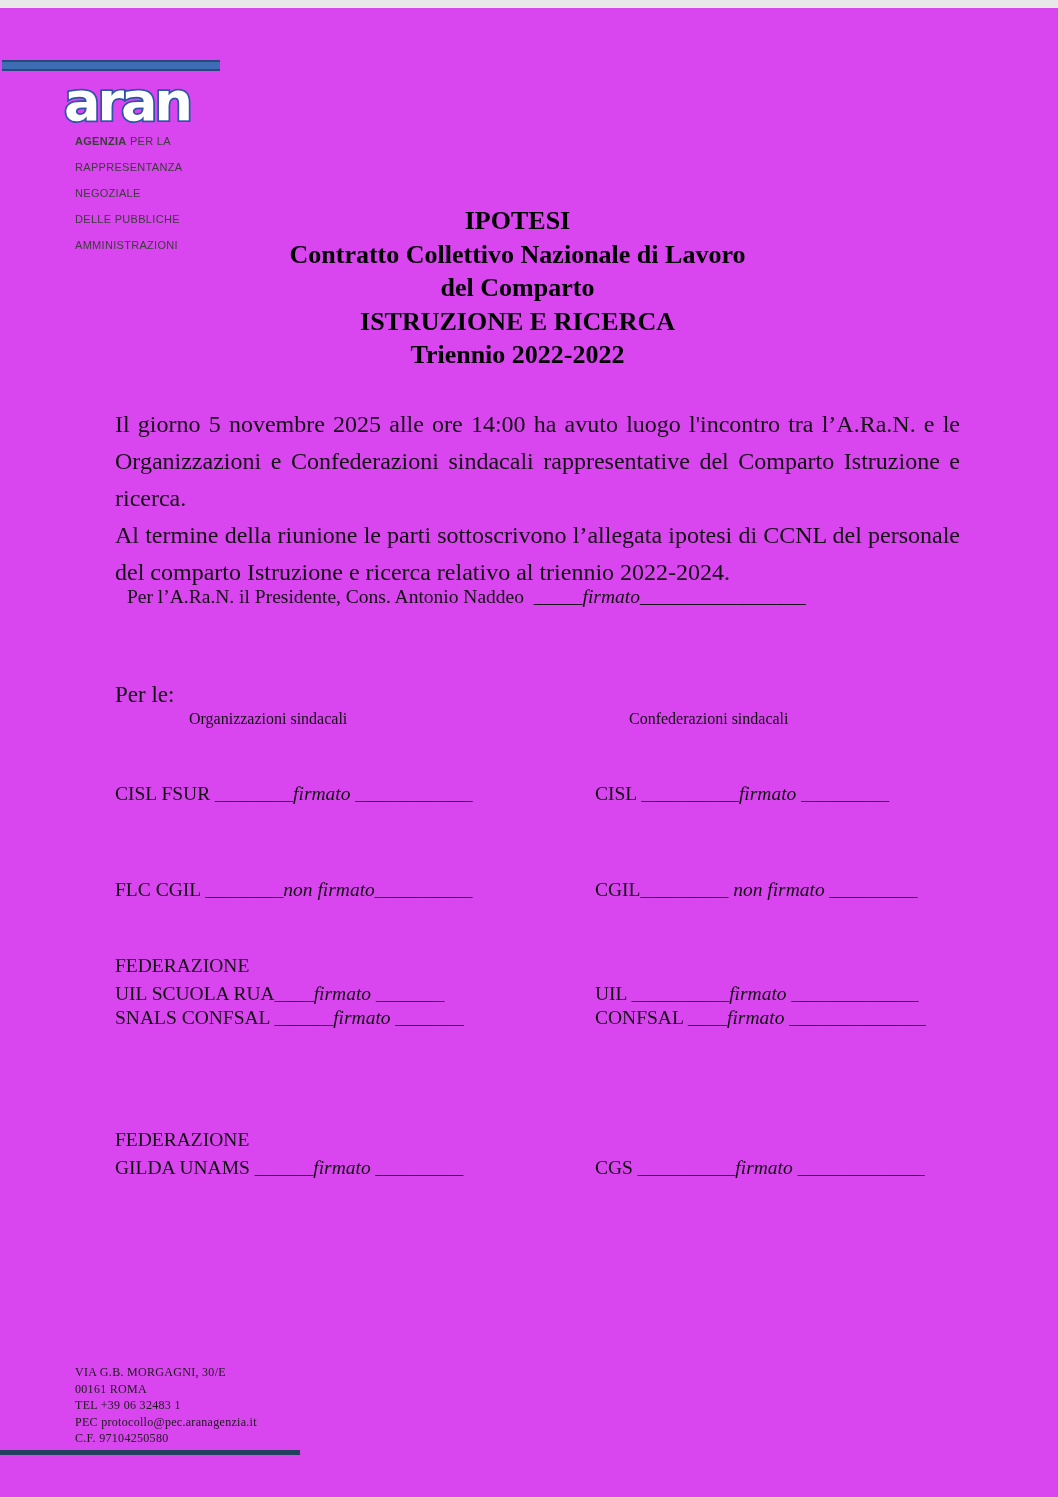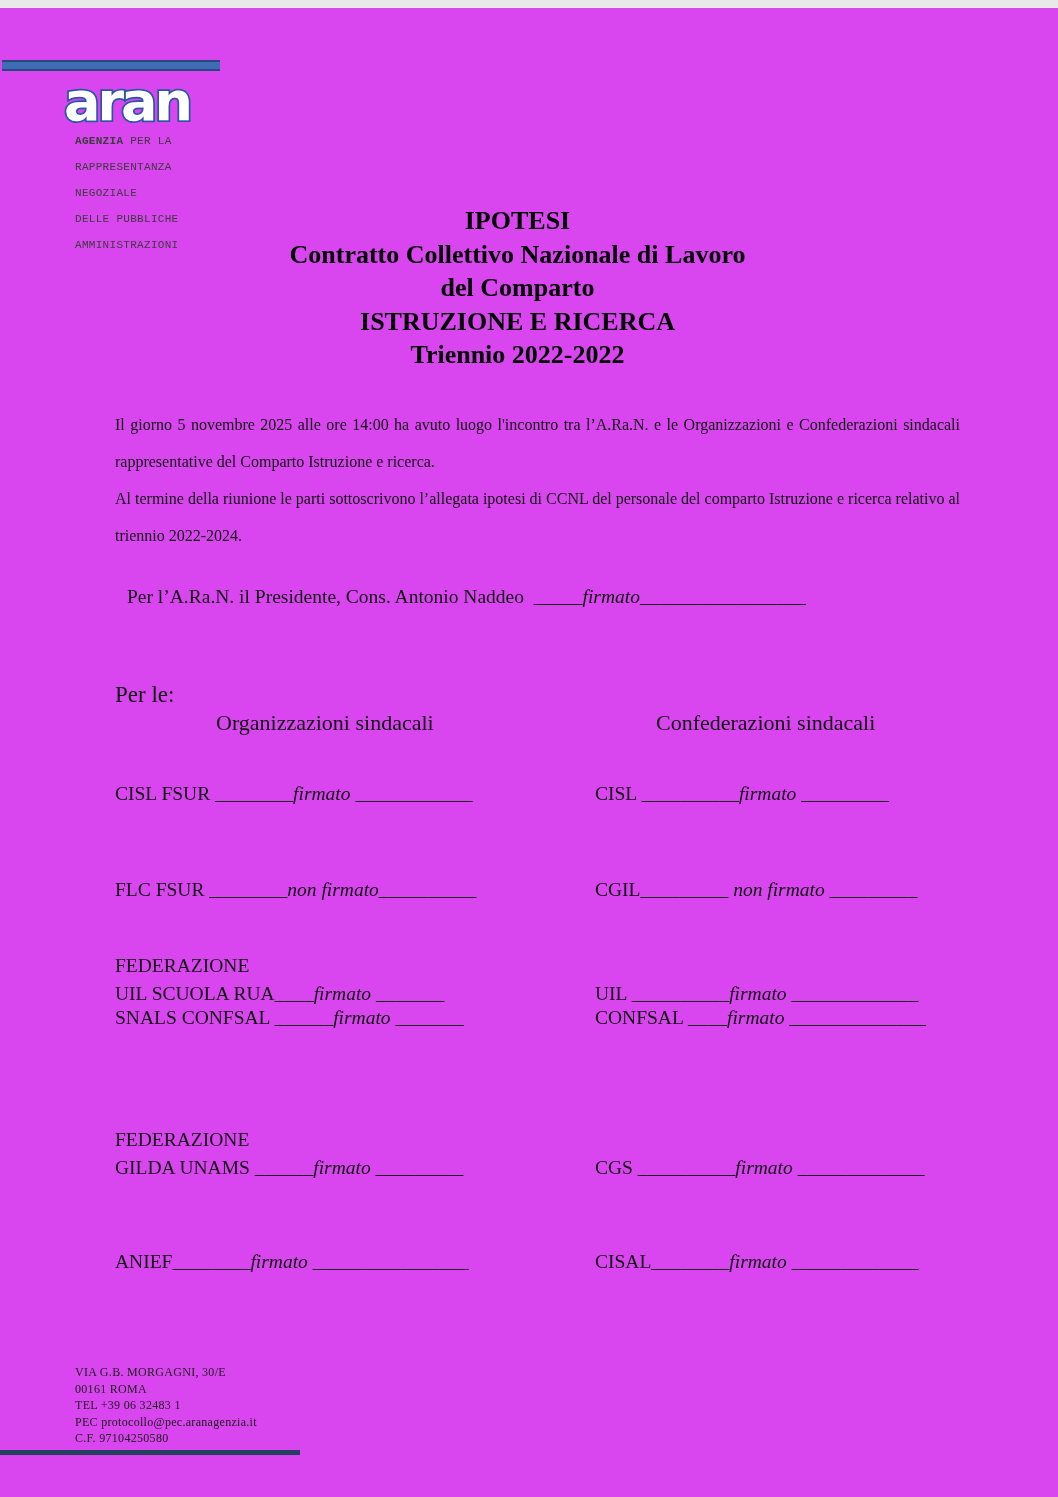--- a/index.html
+++ b/index.html
@@ -17,46 +17,46 @@
     position:absolute;left:2px;top:52px;width:218px;height:11px;
     background:var(--bar-blue,#3e6db6);
     border-top:2px solid var(--bar-edge,#27497e);
     border-bottom:2px solid var(--bar-edge,#27497e);
     box-sizing:border-box;
   }
   
   .logo-wrap{position:absolute;left:60px;top:64px;}
   .agency{
     position:absolute;left:75px;top:127px;
-    font-family:Liberation Mono, monospace;
+    font-family:Liberation Sans, sans-serif;
     font-size:11px;line-height:13px;letter-spacing:.3px;
     color:#3c3c3c;white-space:pre-line;
   }
   .agency b{font-weight:bold;}
   
   .title{
     position:absolute;left:75px;top:196px;width:885px;
     text-align:center;font-weight:bold;font-size:26px;line-height:33.5px;
     color:#000;
   }
   
   .paras{
     position:absolute;left:115px;top:398px;width:845px;
-    font-size:16px;line-height:37px;text-align:justify;
+    font-size:24px;line-height:37px;text-align:justify;
   }
   .paras p{margin:0;}
   
   .naddeo{
     position:absolute;left:127px;top:578px;width:833px;
     font-size:19.5px;white-space:pre;
   }
   .perle{position:absolute;left:115px;top:674px;font-size:23px;}
   .colheads{
-    position:absolute;left:124px;top:702px;width:845px;display:flex;
-    font-size:22px;
+    position:absolute;left:97px;top:702px;width:845px;display:flex;
+    font-size:16px;
   }
   .colheads .lcell{width:440px;padding-left:92px;box-sizing:border-box;}
   .colheads .rcell{flex:1;padding-left:92px;box-sizing:border-box;}
   
   .sigrow{
     position:absolute;left:115px;width:845px;display:flex;
     font-size:19.5px;line-height:28px;gap:40px;
   }
   .sigrow .lcell{width:440px;box-sizing:border-box;white-space:pre;}
   .sigrow .rcell{flex:1;box-sizing:border-box;white-space:pre;}
@@ -113,43 +113,39 @@
     <div class="lcell">Organizzazioni sindacali</div>
     <div class="rcell">Confederazioni sindacali</div>
   </div>
 
   <div class="sigrow" style="top:772px;">
     <div class="lcell"><span>CISL FSUR </span><span>________</span><span class="sig">firmato</span><span> ____________</span></div>
     <div class="rcell"><span>CISL </span><span>__________</span><span class="sig">firmato</span><span> _________</span></div>
   </div>
 
   <div class="sigrow" style="top:868px;">
-    <div class="lcell"><span>FLC FSUR </span><span>________</span><span class="sig">non firmato</span><span>__________</span></div>
+    <div class="lcell"><span>FLC CGIL </span><span>________</span><span class="sig">non firmato</span><span>__________</span></div>
     <div class="rcell"><span>CGIL</span><span>_________ </span><span class="sig">non firmato</span><span> _________</span></div>
   </div>
 
   <div class="sigrow" style="top:944px;">
     <div class="lcell"><span class="topline">FEDERAZIONE</span><span>UIL SCUOLA RUA</span><span>____</span><span class="sig">firmato</span><span> _______</span></div>
     <div class="rcell" style="padding-top:28px;"><span>UIL </span><span>__________</span><span class="sig">firmato</span><span> _____________</span></div>
   </div>
 
   <div class="sigrow" style="top:996px;">
     <div class="lcell"><span>SNALS CONFSAL </span><span>______</span><span class="sig">firmato</span><span> _______</span></div>
     <div class="rcell"><span>CONFSAL </span><span>____</span><span class="sig">firmato</span><span> ______________</span></div>
   </div>
 
   <div class="sigrow" style="top:1118px;">
     <div class="lcell"><span class="topline">FEDERAZIONE</span><span>GILDA UNAMS </span><span>______</span><span class="sig">firmato</span><span> _________</span></div>
     <div class="rcell" style="padding-top:28px;"><span>CGS </span><span>__________</span><span class="sig">firmato</span><span> _____________</span></div>
   </div>
 
-  <div class="sigrow" style="top:1240px;">
-    <div class="lcell"><span>ANIEF</span><span>________</span><span class="sig">firmato</span><span> ________________</span></div>
-    <div class="rcell"><span>CISAL</span><span>________</span><span class="sig">firmato</span><span> _____________</span></div>
-  </div>
 
   <div class="footer">
     <div>VIA G.B. MORGAGNI, 30/E</div>
     <div>00161 ROMA</div>
     <div>TEL +39 06 32483 1</div>
     <div>PEC protocollo@pec.aranagenzia.it</div>
     <div>C.F. 97104250580</div>
   </div>
 
   <div class="bottombar"></div>

